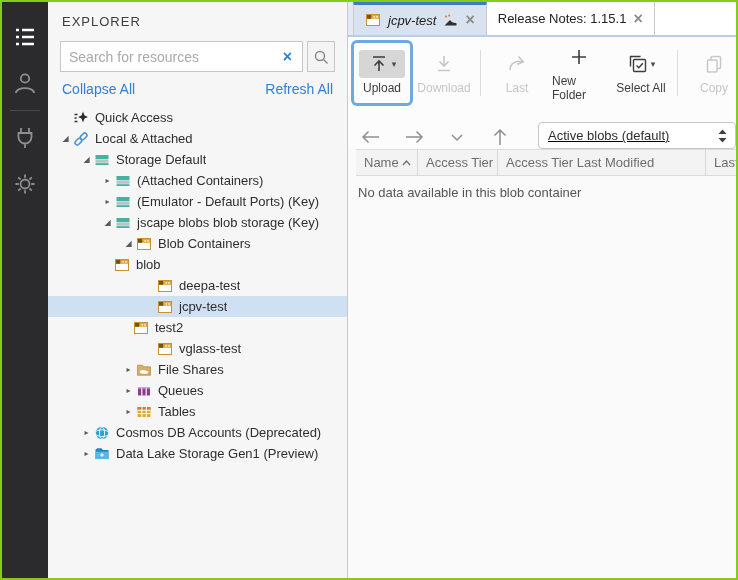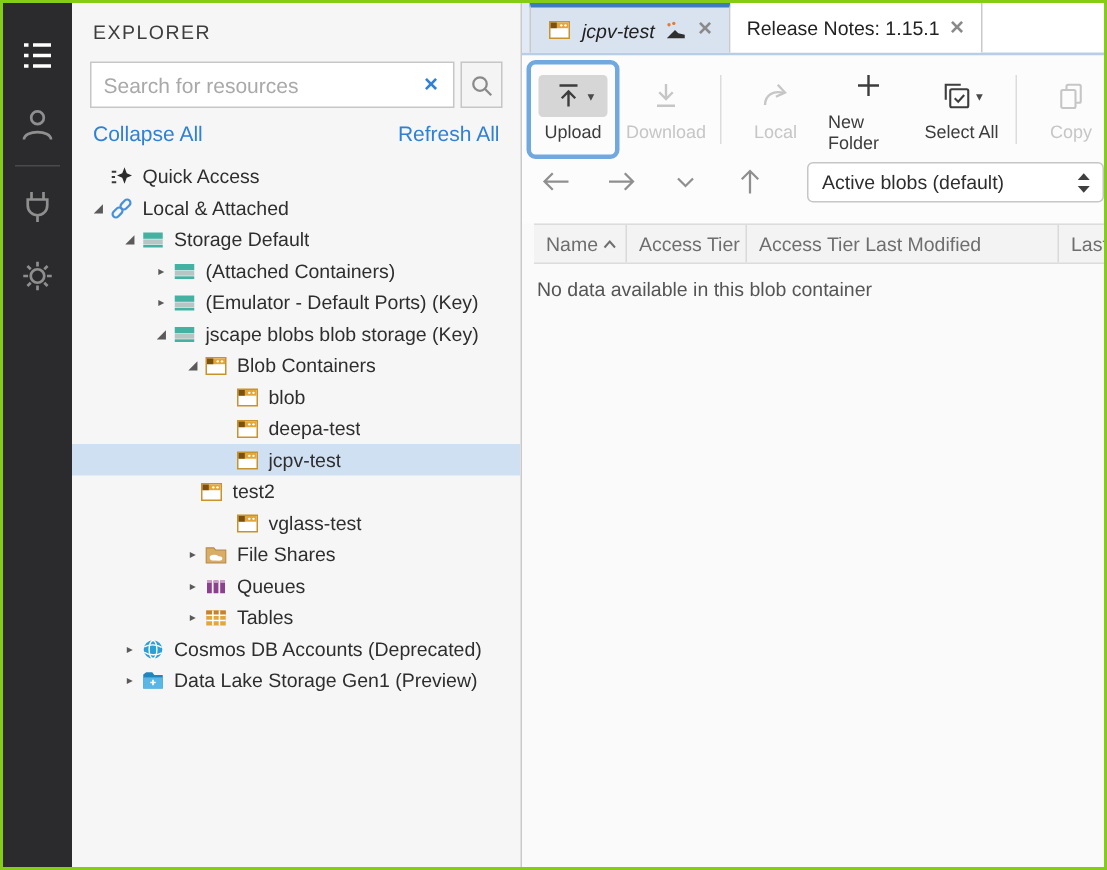--- a/index.html
+++ b/index.html
@@ -39,21 +39,21 @@
 
   .toolbar { height:71px; flex:none; background:#fcfcfc; display:flex; align-items:center; padding-left:3px; }
   .tb-btn { display:flex; flex-direction:column; align-items:center; justify-content:center; gap:3px; min-width:62px; padding:0 4px; height:64px; color:#3d3d3d; font-size:12px; cursor:pointer; }
   .tb-btn.disabled { color:#c6c6c6; cursor:default; }
   .tb-icon-wrap { display:flex; align-items:center; gap:2px; height:28px; }
   .tb-caret { font-size:9px; color:#4a4a4a; }
   .tb-sep { width:1px; height:46px; background:#dcdcdc; margin:0 5px; flex:none; }
   .tb-btn.focused { border:3px solid #71a8e0; border-radius:6px; height:66px; padding:2px 5px; }
   .tb-btn.focused .tb-icon-wrap { background:#d6d6d6; border-radius:3px; padding:2px 9px; }
 
-  .nav-row { height:41px; flex:none; background:#fcfcfc; display:flex; align-items:flex-start; padding-left:10px; gap:18px; }
+  .nav-row { height:41px; flex:none; background:#fcfcfc; display:flex; align-items:flex-end; padding-left:10px; gap:18px;text-decoration:underline; }
   .nav-btn { width:25px; height:25px; display:flex; align-items:center; justify-content:center; cursor:pointer; flex:none; }
   .view-select { width:198px; height:27px; margin-left:8px; background:#fff; border:1px solid #c6c6c6; border-radius:4px; display:flex; align-items:center; justify-content:space-between; padding:0 6px 0 9px; font-size:13px; color:#2e2e2e; cursor:pointer; flex:none; }
   .path-input { flex:1; min-width:0; height:27px; margin-left:10px; background:#fff; border:1px solid #c6c6c6; border-radius:4px 0 0 4px; border-right:none; display:flex; align-items:center; padding:0 9px; font-size:13px; color:#2e2e2e; }
 
   .grid-header { height:27px; flex:none; display:flex; margin-left:8px; background:#f3f3f3; border-top:1px solid #dcdcdc; border-bottom:1px solid #dcdcdc; font-size:13px; color:#6e6e6e; overflow:hidden; }
   .col { display:flex; align-items:center; padding:0 8px; border-right:1px solid #d9d9d9; white-space:nowrap; overflow:hidden; flex:none; cursor:pointer;text-align:right; }
   .col:last-child { flex:1; border-right:none; }
   .empty-msg { padding:9px 0 0 10px; font-size:13px; color:#555; }
   .content-rest { flex:1; background:#fafafa; }
 
@@ -195,21 +195,21 @@
             <svg width="16" height="16" viewBox="0 0 16 16">
               <rect x="1.5" y="2.5" width="13" height="11" fill="#fff" stroke="#c8922c"></rect>
               <rect x="2" y="3" width="12" height="3.8" fill="#e3a63b"></rect>
               <rect x="2" y="3" width="4.2" height="3.8" fill="#7a5110"></rect>
               <circle cx="9.2" cy="4.9" r="0.8" fill="#fff"></circle>
               <circle cx="12" cy="4.9" r="0.8" fill="#fff"></circle>
             </svg>
           </span>
           <span class="tw-label">Blob Containers</span>
         </div>
-        <div class="tree-row" style="padding-left: 94px;">
+        <div class="tree-row" style="padding-left: 51px;">
           <span class="tw-arrow"></span>
           <span class="tw-icon">
             <svg width="16" height="16" viewBox="0 0 16 16">
               <rect x="1.5" y="2.5" width="13" height="11" fill="#fff" stroke="#c8922c"></rect>
               <rect x="2" y="3" width="12" height="3.8" fill="#e3a63b"></rect>
               <rect x="2" y="3" width="4.2" height="3.8" fill="#7a5110"></rect>
               <circle cx="9.2" cy="4.9" r="0.8" fill="#fff"></circle>
               <circle cx="12" cy="4.9" r="0.8" fill="#fff"></circle>
             </svg>
           </span>
@@ -389,21 +389,21 @@
         <div class="tb-sep"></div>
         <div class="tb-btn disabled">
           <div class="tb-icon-wrap">
             <span>
               <svg width="22" height="22" viewBox="0 0 22 22" fill="none" stroke="currentColor" stroke-width="1.6">
                 <path d="M4 17C4 10.5 9.5 7 16.5 9"></path>
                 <path d="M12.5 3.5L17.3 8.7l-6 2.8"></path>
               </svg>
             </span>
           </div>
-          <span>Local</span>
+          <span>Last</span>
         </div>
         <div class="tb-btn">
           <div class="tb-icon-wrap">
             <span>
               <svg width="22" height="22" viewBox="0 0 22 22" fill="none" stroke="currentColor" stroke-width="1.6">
                 <path d="M11 4v14M4 11h14"></path>
               </svg>
             </span>
           </div>
           <span>New Folder</span>

